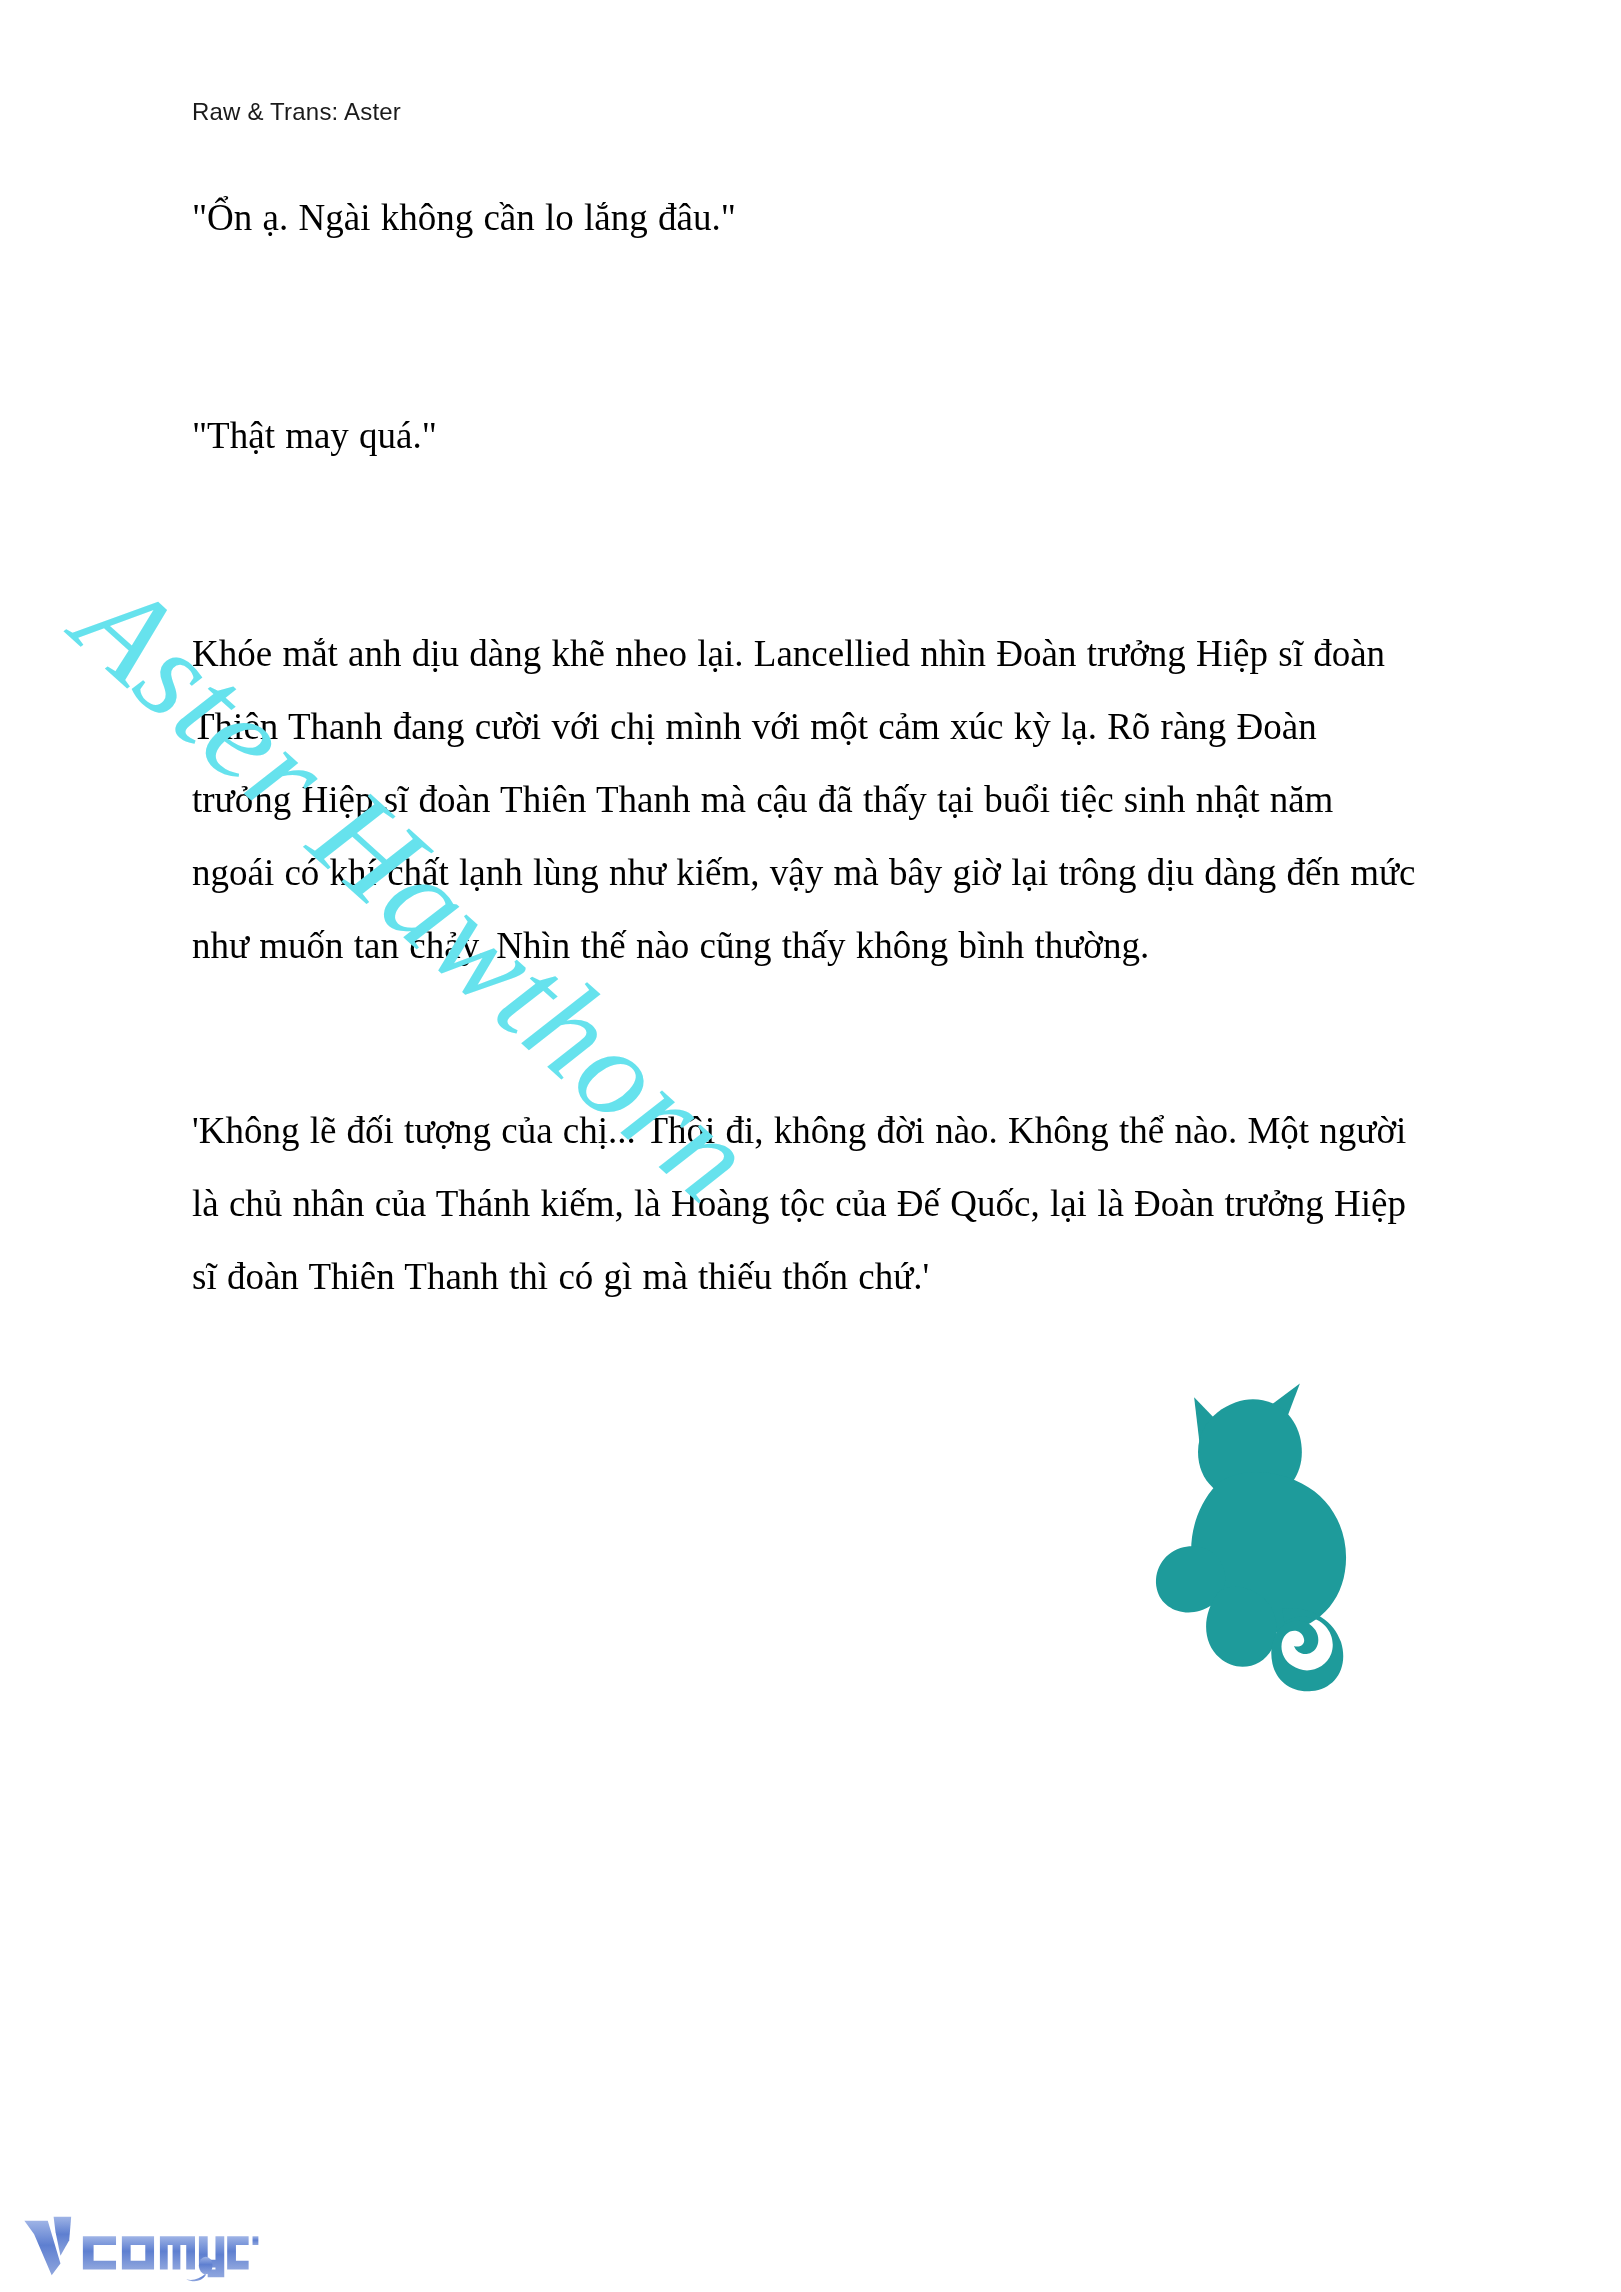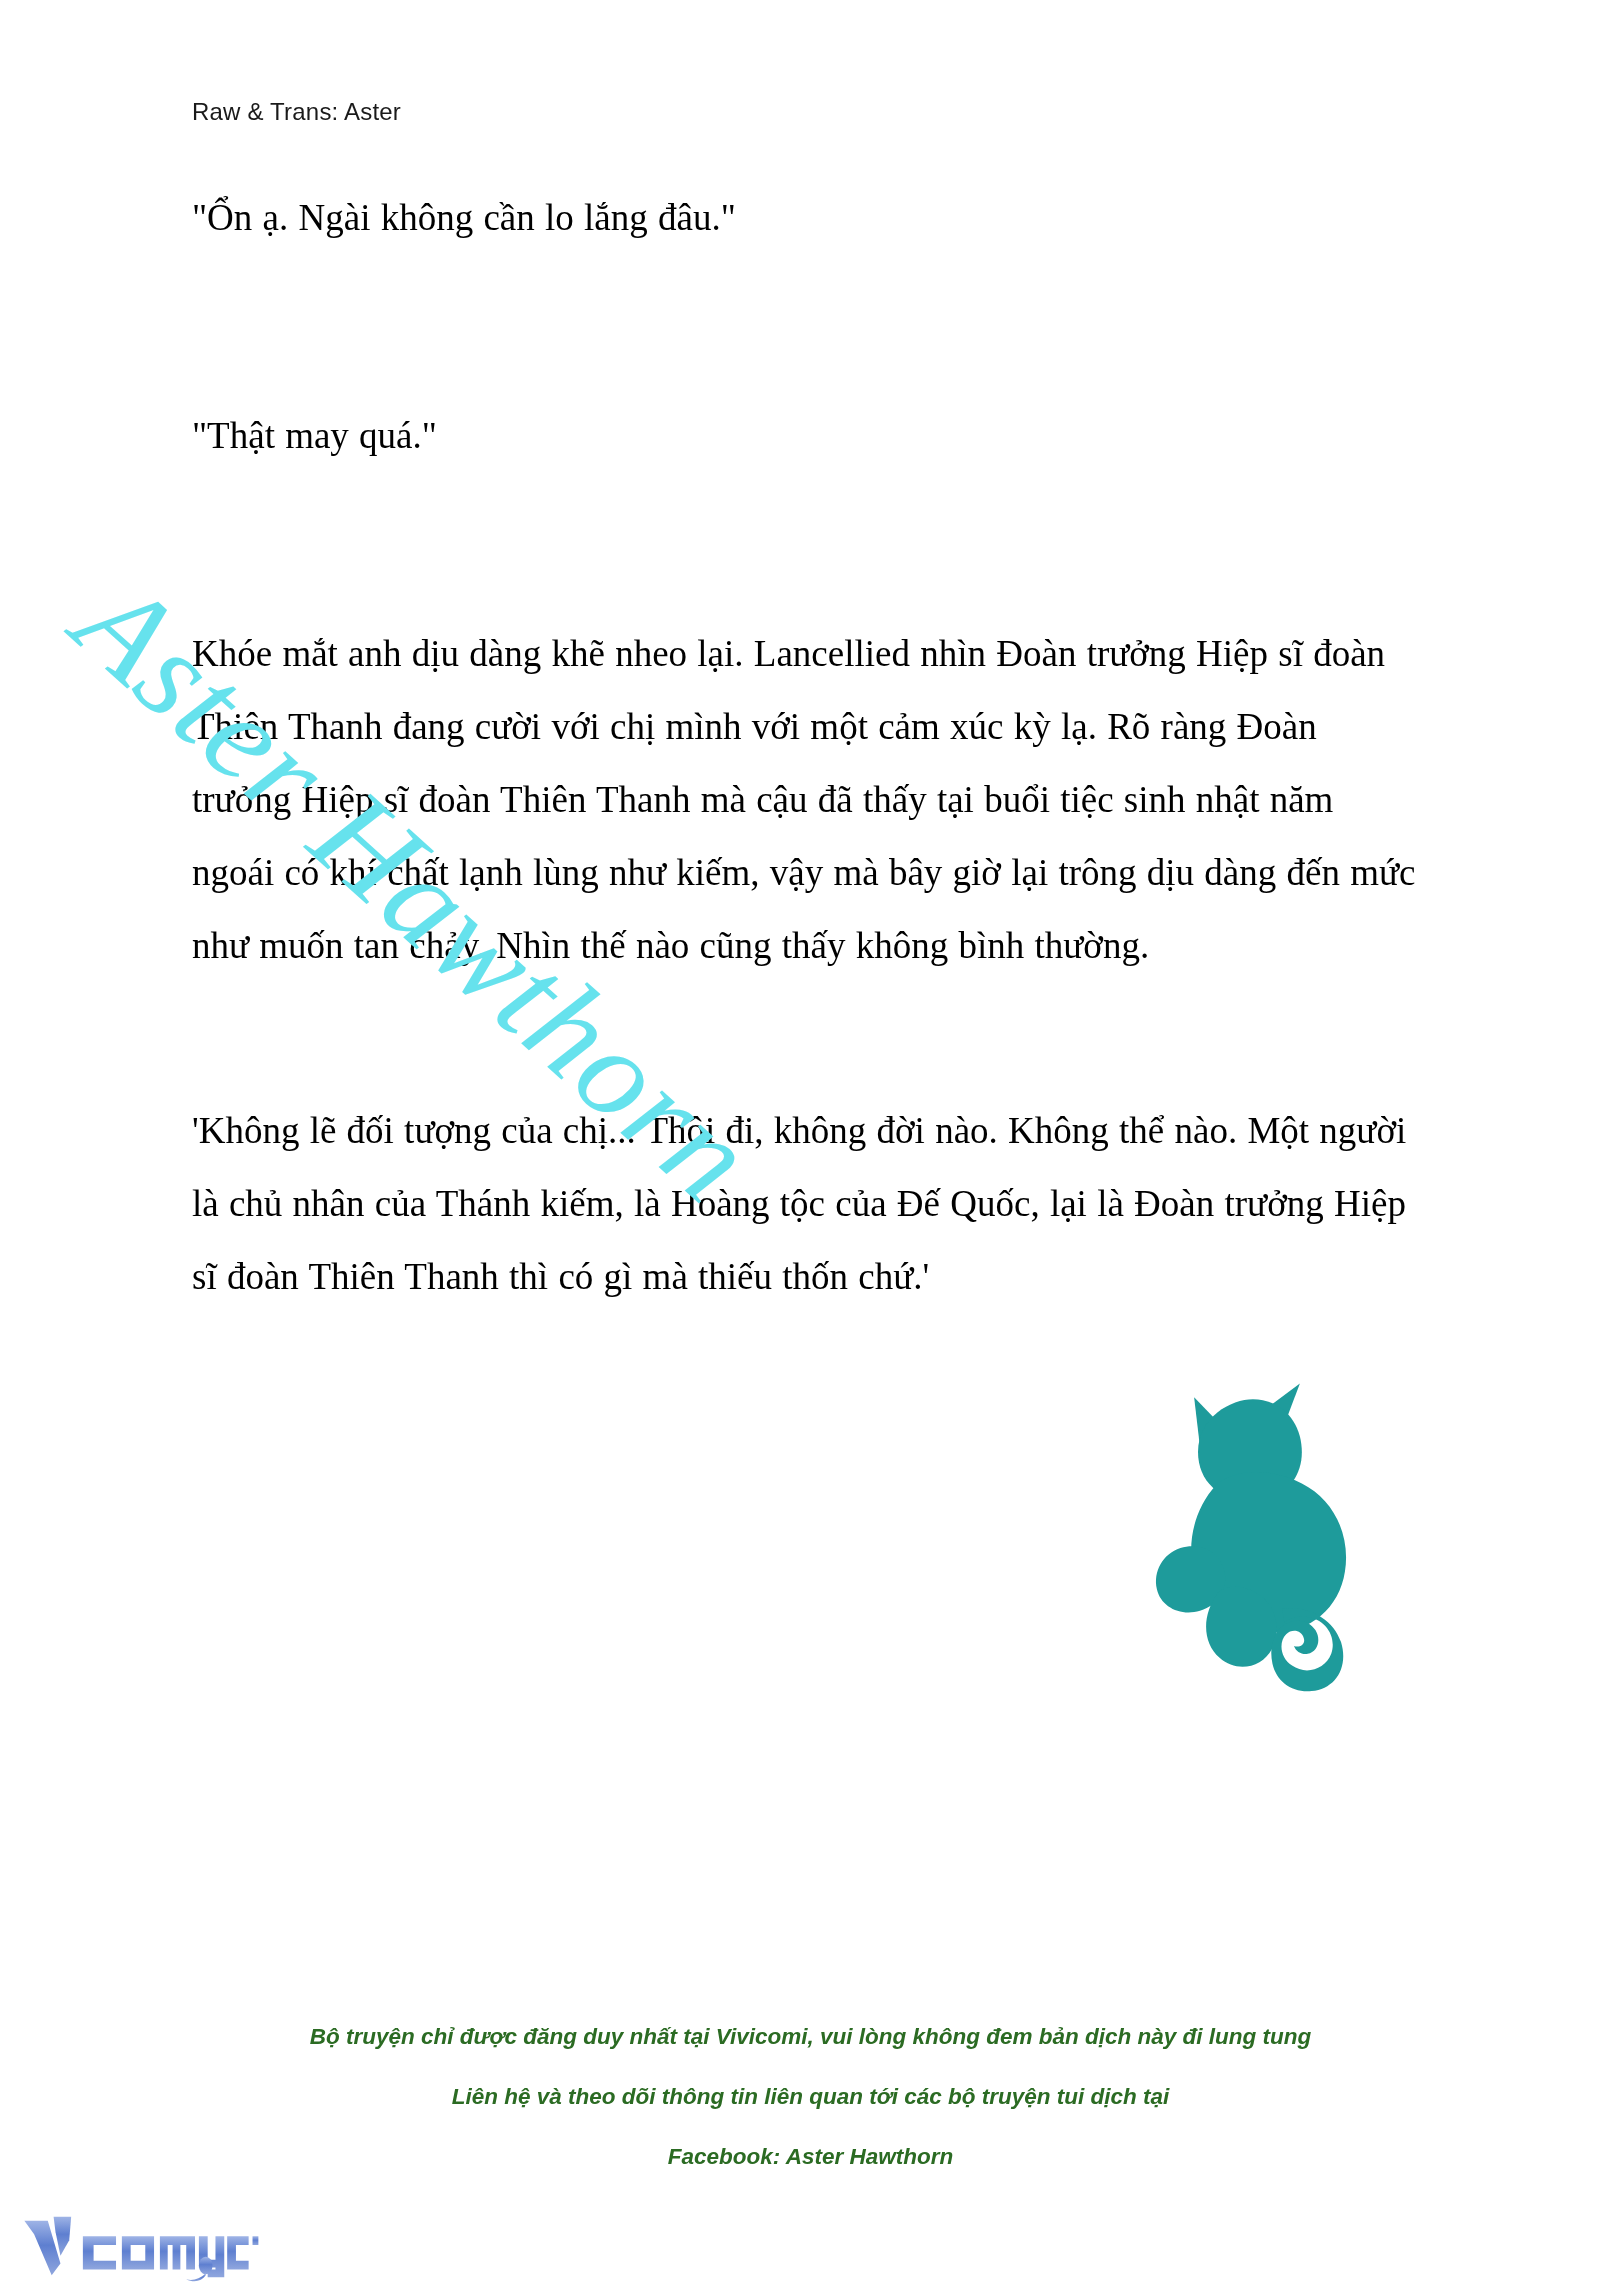--- a/index.html
+++ b/index.html
@@ -180,25 +180,20 @@
   <div class="content">
     <p class="para">"Ổn ạ. Ngài không cần lo lắng đâu."</p>
     <div class="gap-a"></div>
     <p class="para">"Thật may quá."</p>
     <div class="gap-b"></div>
     <p class="para">Khóe mắt anh dịu dàng khẽ nheo lại. Lancellied nhìn Đoàn trưởng Hiệp sĩ đoàn Thiên Thanh đang cười với chị mình với một cảm xúc kỳ lạ. Rõ ràng Đoàn trưởng Hiệp sĩ đoàn Thiên Thanh mà cậu đã thấy tại buổi tiệc sinh nhật năm ngoái có khí chất lạnh lùng như kiếm, vậy mà bây giờ lại trông dịu dàng đến mức như muốn tan chảy. Nhìn thế nào cũng thấy không bình thường.</p>
     <div class="gap-c"></div>
     <p class="para">'Không lẽ đối tượng của chị... Thôi đi, không đời nào. Không thể nào. Một người là chủ nhân của Thánh kiếm, là Hoàng tộc của Đế Quốc, lại là Đoàn trưởng Hiệp sĩ đoàn Thiên Thanh thì có gì mà thiếu thốn chứ.'</p>
   </div>
 
-  <div class="footer">
-    <div class="footer-line">Bộ truyện chỉ được đăng duy nhất tại Vivicomi, vui lòng không đem bản dịch này đi lung tung</div>
-    <div class="footer-line">Liên hệ và theo dõi thông tin liên quan tới các bộ truyện tui dịch tại</div>
-    <div class="footer-line">Facebook: Aster Hawthorn</div>
-  </div>
 
   <div class="logo">
     <svg viewBox="0 0 250 80" width="245" height="78" aria-hidden="true">
       <defs>
         <linearGradient id="lg" x1="0" y1="0" x2="0" y2="1">
           <stop offset="0%" stop-color="#9FB4E6"></stop>
           <stop offset="45%" stop-color="#5E7FD0"></stop>
           <stop offset="100%" stop-color="#8FA6DE"></stop>
         </linearGradient>
       </defs>

